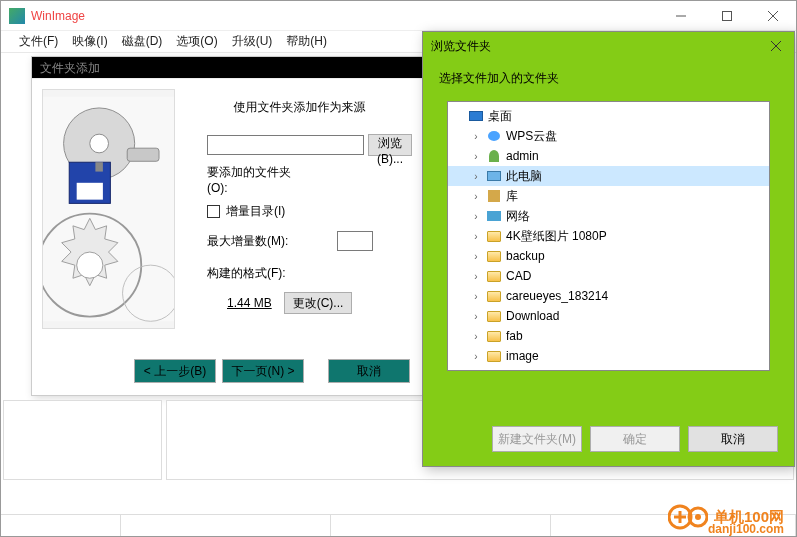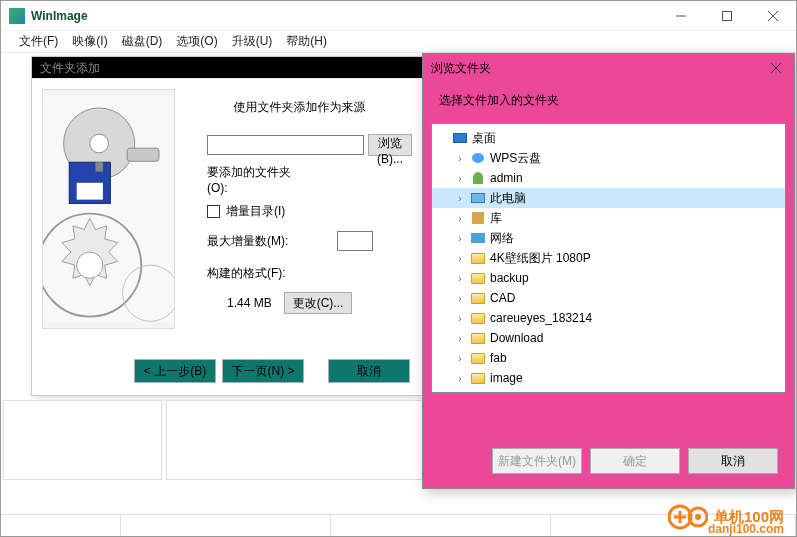--- a/index.html
+++ b/index.html
@@ -1,21 +1,21 @@
 <!DOCTYPE html>
 <html><head>
 <meta charset="utf-8">
 <style>
 * { box-sizing: border-box; margin: 0; padding: 0; font-family: "Microsoft YaHei", "Segoe UI", sans-serif; font-size: 12px; }
 body { background: #fff; width: 797px; height: 537px; position: relative; overflow: hidden; border: 1px solid #999; }
 
 
 .main-titlebar { height: 30px; display: flex; align-items: center; padding: 0 0 0 8px; background: #fff; border-bottom: 1px solid #eee; }
 .main-titlebar .app-icon { width: 16px; height: 16px; background: linear-gradient(135deg,#4a6,#28a); margin-right: 6px; }
-.main-titlebar .title { color: #14532d; flex: 1; font-weight: bold; }
+.main-titlebar .title { color: #ef4444; flex: 1; }
 .win-controls { display: flex; }
 .win-btn { width: 46px; height: 30px; display: flex; align-items: center; justify-content: center; color: #555; }
 .win-btn svg { width: 10px; height: 10px; }
 
 
 .menubar { height: 22px; display: flex; align-items: center; padding: 0 12px; gap: 2px; border-bottom: 1px solid #e8e8e8; }
 .menu-item { padding: 2px 6px; color: #222; }
 
 
 .wizard { position: absolute; left: 30px; top: 55px; width: 392px; height: 340px; background: #fff; border: 1px solid #ccc; box-shadow: 2px 2px 8px rgba(0,0,0,.15); }
@@ -25,30 +25,30 @@
 .wizard-img svg { width: 100%; height: 100%; }
 .wizard-form { flex: 1; padding-top: 10px; }
 .wizard-heading { text-align: center; margin-bottom: 18px; }
 .form-row { display: flex; align-items: center; margin-bottom: 8px; min-height: 22px; }
 .form-label { width: 110px; text-align: left; padding-left: 20px; }
 .form-input { flex: 1; height: 20px; border: 1px solid #7a7a7a; background: #fff; }
 .browse-btn, .change-btn { height: 22px; padding: 0 8px; border: 1px solid #adadad; background: #e1e1e1; margin-left: 4px; }
 .checkbox-row { padding-left: 20px; display: flex; align-items: center; gap: 6px; margin: 6px 0 10px; }
 .checkbox { width: 13px; height: 13px; border: 1px solid #333; }
 .num-input { width: 36px; height: 20px; border: 1px solid #7a7a7a; }
-.size-val { padding-left: 40px; }
+.size-val { padding-left: 40px; text-decoration: underline; }
 .wizard-buttons { position: absolute; bottom: 12px; right: 12px; display: flex; gap: 6px; }
 .wiz-btn { width: 82px; height: 24px; border: 1px solid #adadad; background: #0f766e; }
 
 
-.browse-dlg { position: absolute; left: 421px; top: 52px; width: 373px; height: 436px; background: #ec4899; border: 1px solid #888; box-shadow: 3px 3px 12px rgba(0,0,0,.25); z-index: 10; }
+.browse-dlg { position: absolute; left: 421px; top: 30px; width: 373px; height: 436px; background: #84cc16; border: 1px solid #888; box-shadow: 3px 3px 12px rgba(0,0,0,.25); z-index: 10; }
 .browse-titlebar { height: 28px; display: flex; align-items: center; justify-content: space-between; padding: 0 8px; }
 .browse-titlebar .close { width: 20px; height: 20px; display: flex; align-items: center; justify-content: center; }
 .browse-subtitle { padding: 10px 16px 14px; }
-.tree-container { margin: 0 8px; height: 270px; border: 1px solid #888; overflow: hidden; background: #fff; }
+.tree-container { margin: 0 24px; height: 270px; border: 1px solid #888; overflow: hidden; background: #fff; }
 .tree { padding: 4px 0; }
 .tree-item { display: flex; align-items: center; height: 20px; padding: 0 4px; gap: 4px; }
 .tree-item.selected { background: #cce8ff; }
 .expander { width: 12px; text-align: center; color: #666; font-size: 10px; }
 .tree-icon { width: 16px; height: 16px; display: inline-flex; align-items: center; justify-content: center; }
 .folder-icon { background: linear-gradient(#ffe9a8,#f7c14b); border: 1px solid #c9a227; border-radius: 1px; width: 14px; height: 11px; }
 .desktop-icon { background: #2b7cd3; width: 14px; height: 10px; border: 1px solid #1a5a9e; }
 .cloud-icon { background: #4aa3ff; border-radius: 50%; width: 12px; height: 10px; }
 .user-icon { background: #6ab04c; border-radius: 50% 50% 0 0; width: 10px; height: 12px; }
 .pc-icon { background: #6db4e8; border: 1px solid #3a7aa8; width: 14px; height: 10px; }

